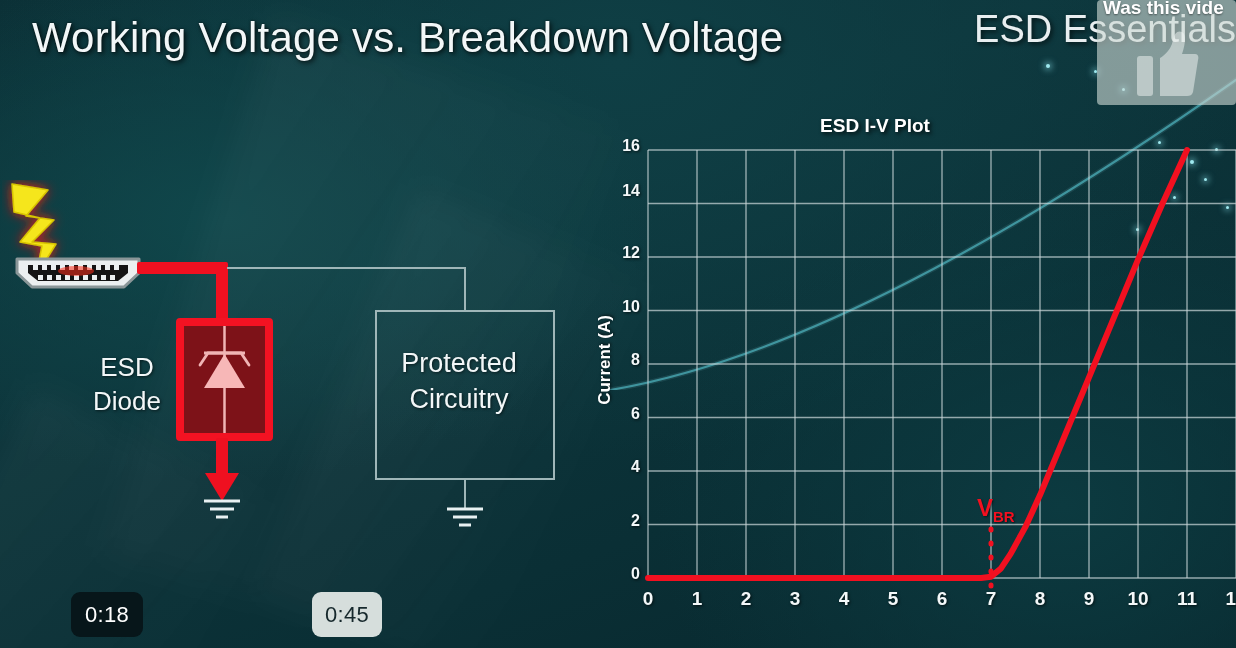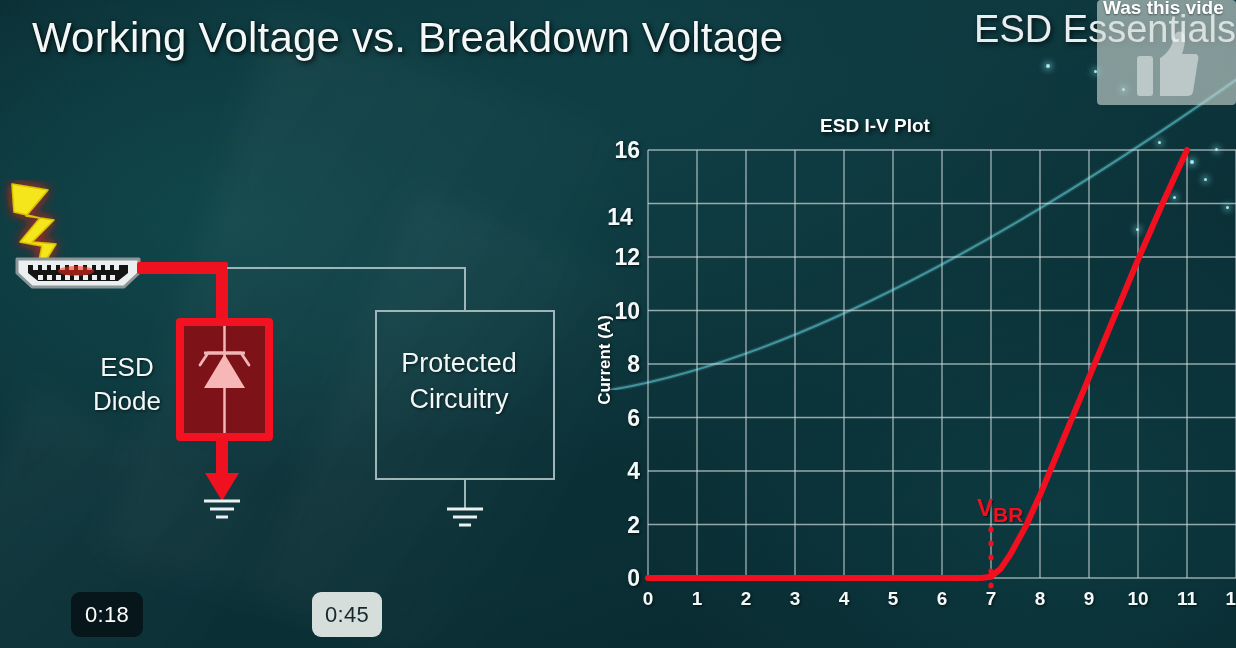--- a/index.html
+++ b/index.html
@@ -104,35 +104,35 @@
     text-align: center; font-size: 17px; font-weight: bold; color: #ffffff;
     transform: rotate(-90deg); text-shadow: 1px 1px 3px rgba(0,0,0,.7);
   }
   #x-axis-label {
     position: absolute; left: 68px; top: 510px; width: 588px;
     text-align: center; font-size: 18px; font-weight: bold; color: #ffffff;
     text-shadow: 1px 1px 3px rgba(0,0,0,.7);
   }
   .ytick {
     position: absolute; right: 596px; width: 40px; text-align: right;
-    font-size: 23px; font-weight: bold; color: #f3f8f9;
+    font-size: 16px; font-weight: bold; color: #f3f8f9;
     text-shadow: 1px 1px 3px rgba(0,0,0,.7);
   }
   .xtick {
     position: absolute; width: 40px; text-align: center;
     font-size: 19px; font-weight: bold; color: #f3f8f9;
     text-shadow: 1px 1px 3px rgba(0,0,0,.7);
   }
   #plot-svg { position: absolute; left: 0; top: 0; }
   #vbr-annotation {
     position: absolute; left: 382px; top: 394px;
     font-size: 24px; font-weight: bold; color: #f21020;
     text-shadow: 1px 1px 2px rgba(0,0,0,.5);
   }
-  #vbr-annotation sub { font-size: 21px; }
+  #vbr-annotation sub { font-size: 15px; }
 
   
   .chip {
     position: absolute; display: flex; align-items: center; justify-content: center;
     border-radius: 9px; font-size: 22px; letter-spacing: .3px;
   }
   #timestamp-chip-current {
     left: 71px; top: 592px; width: 72px; height: 45px;
     background: #07161a; color: #ffffff;
   }
@@ -299,21 +299,21 @@
     <div id="vbr-annotation" style="left: 397px; top: 383.825px;">
       <span>V</span><sub>BR</sub>
     </div>
   <div class="ytick" style="top: 455px;">0</div>
       <div class="ytick" style="top: 401.5px;">2</div>
       <div class="ytick" style="top: 348px;">4</div>
       <div class="ytick" style="top: 294.5px;">6</div>
       <div class="ytick" style="top: 241px;">8</div>
       <div class="ytick" style="top: 187.5px;">10</div>
       <div class="ytick" style="top: 134px;">12</div>
-      <div class="ytick" style="top: 94px; text-align: center;">14</div>
+      <div class="ytick" style="top: 72px;">14</div>
       <div class="ytick" style="top: 27px;">16</div>
       <div class="xtick" style="left: 48px; top: 478px;">0</div>
       <div class="xtick" style="left: 97px; top: 478px;">1</div>
       <div class="xtick" style="left: 146px; top: 478px;">2</div>
       <div class="xtick" style="left: 195px; top: 478px;">3</div>
       <div class="xtick" style="left: 244px; top: 478px;">4</div>
       <div class="xtick" style="left: 293px; top: 478px;">5</div>
       <div class="xtick" style="left: 342px; top: 478px;">6</div>
       <div class="xtick" style="left: 391px; top: 478px;">7</div>
       <div class="xtick" style="left: 440px; top: 478px;">8</div>

